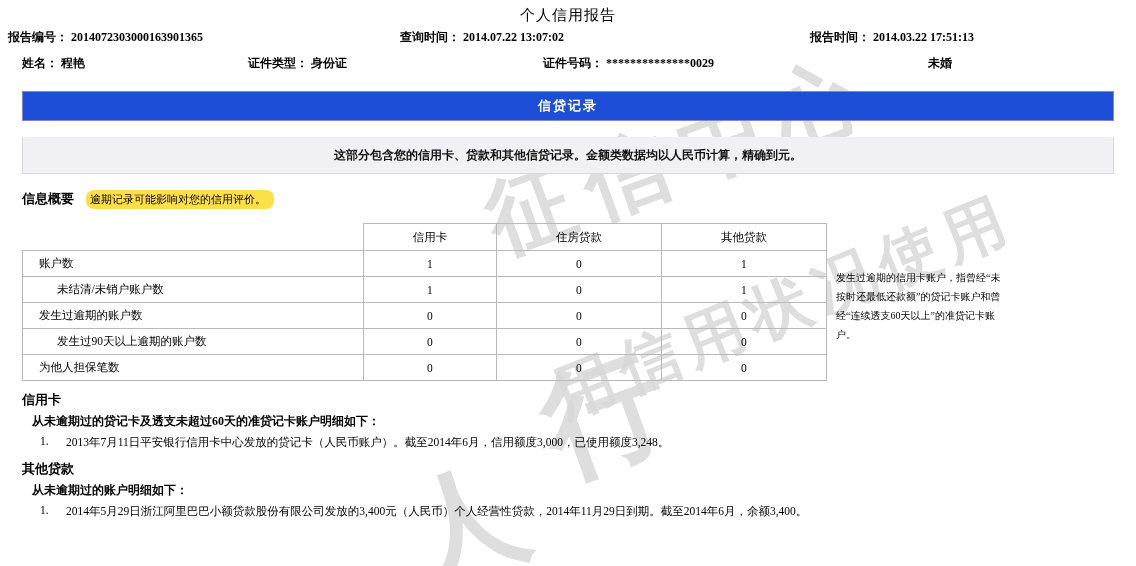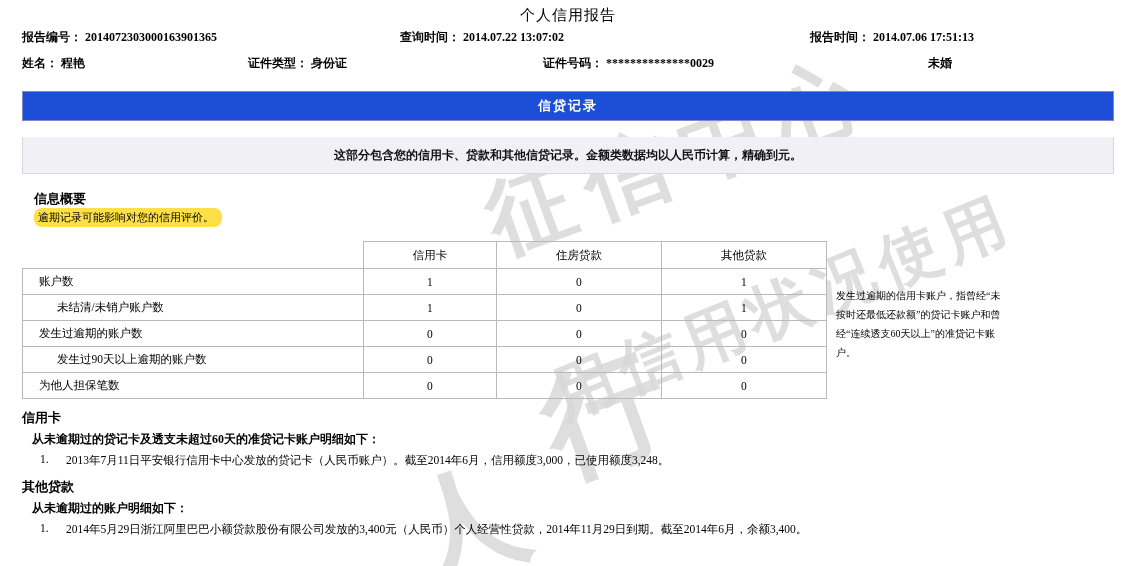--- a/index.html
+++ b/index.html
@@ -94,21 +94,21 @@
     height: 26px;
     font-size: 12px;
     font-weight: bold;
     font-family: "Liberation Serif", "DejaVu Serif", serif;
   }
   .meta-row .cell {
     position: absolute;
     white-space: nowrap;
     top: 4px;
   }
-  .m-r1a { left: 22px; }
+  .m-r1a { left: 8px; }
   .m-r1b { left: 400px; }
   .m-r1c { left: 810px; }
   .m-r2a { left: 22px; }
   .m-r2b { left: 248px; }
   .m-r2c { left: 543px; }
   .m-r2d { left: 928px; }
 
   
   .banner {
     margin: 14px 22px 0 22px;
@@ -135,21 +135,20 @@
     font-size: 12px;
     color: #111;
     font-family: "Liberation Serif", "DejaVu Serif", serif;
   }
 
   
   .summary-head {
     margin: 16px 0 0 22px;
     display: flex;
     align-items: baseline;
-    flex-direction: column;
   }
   .summary-head .h {
     font-size: 13px;
     font-weight: bold;
     font-family: "Liberation Serif", "DejaVu Serif", serif;
   }
   .summary-head .note {
     margin-left: 12px;
     font-size: 11px;
     background: #fde047;
@@ -251,21 +250,21 @@
       <div class="cell m-r1a">
         <span>报告编号：</span>
         <span>2014072303000163901365</span>
       </div>
       <div class="cell m-r1b">
         <span>查询时间：</span>
         <span>2014.07.22 13:07:02</span>
       </div>
       <div class="cell m-r1c">
         <span>报告时间：</span>
-        <span>2014.07.06 17:51:13</span>
+        <span>2014.03.22 17:51:13</span>
       </div>
     </div>
 
     <div class="meta-row">
       <div class="cell m-r2a">
         <span>姓名：</span>
         <span>程艳</span>
       </div>
       <div class="cell m-r2b">
         <span>证件类型：</span>

